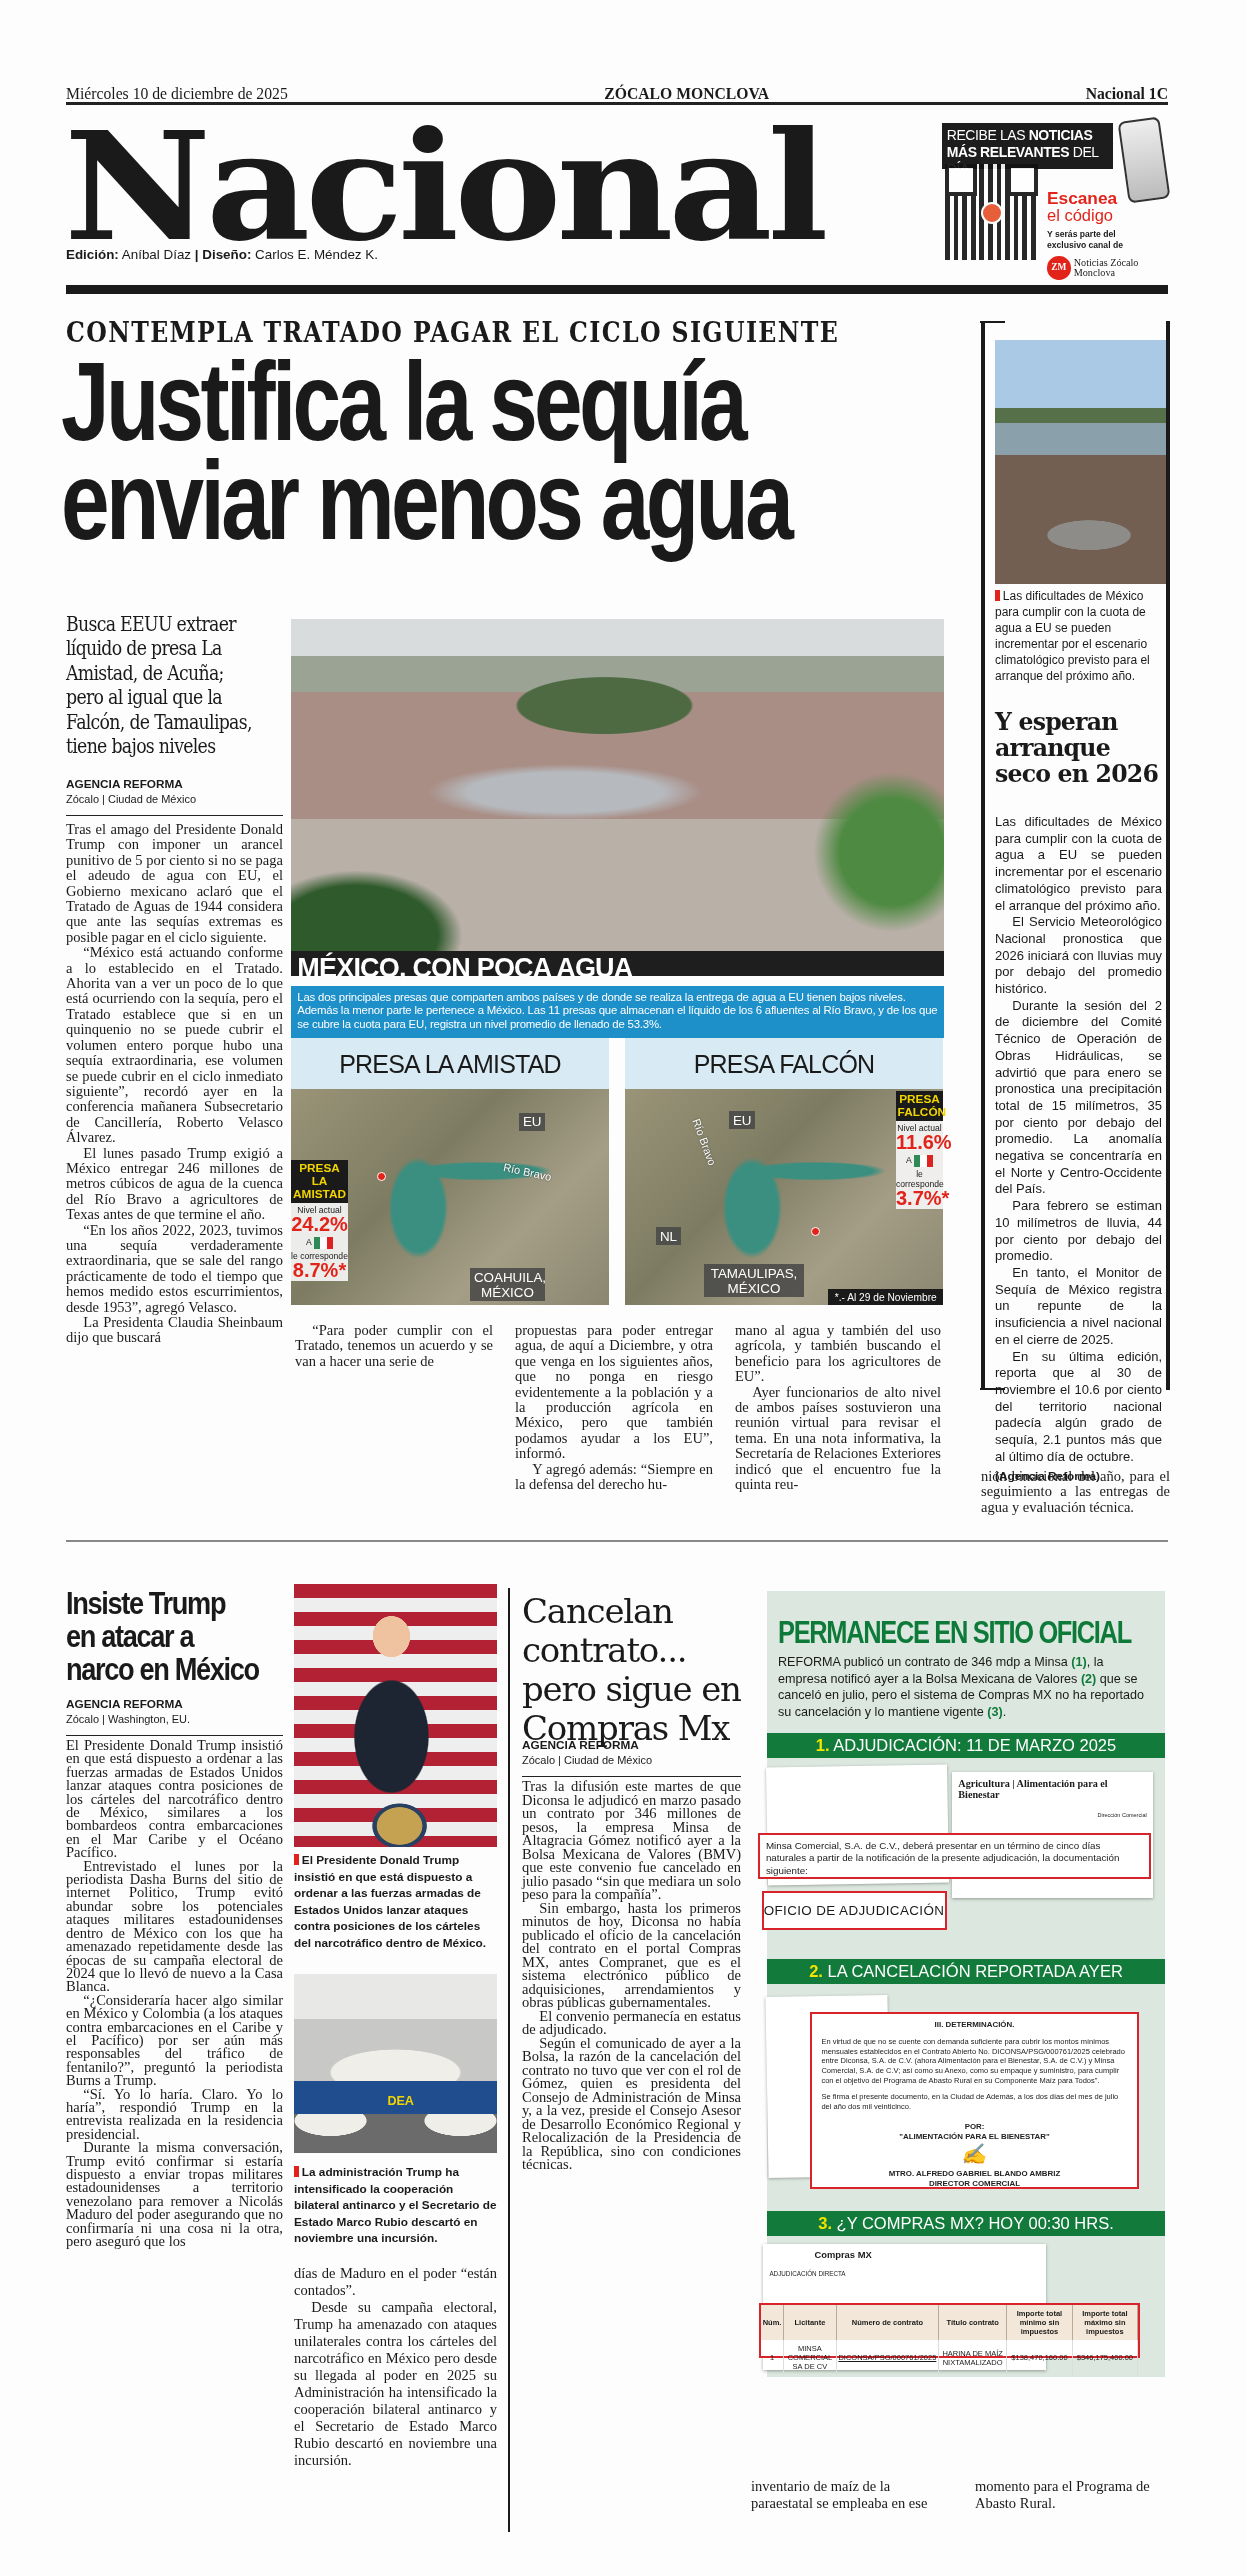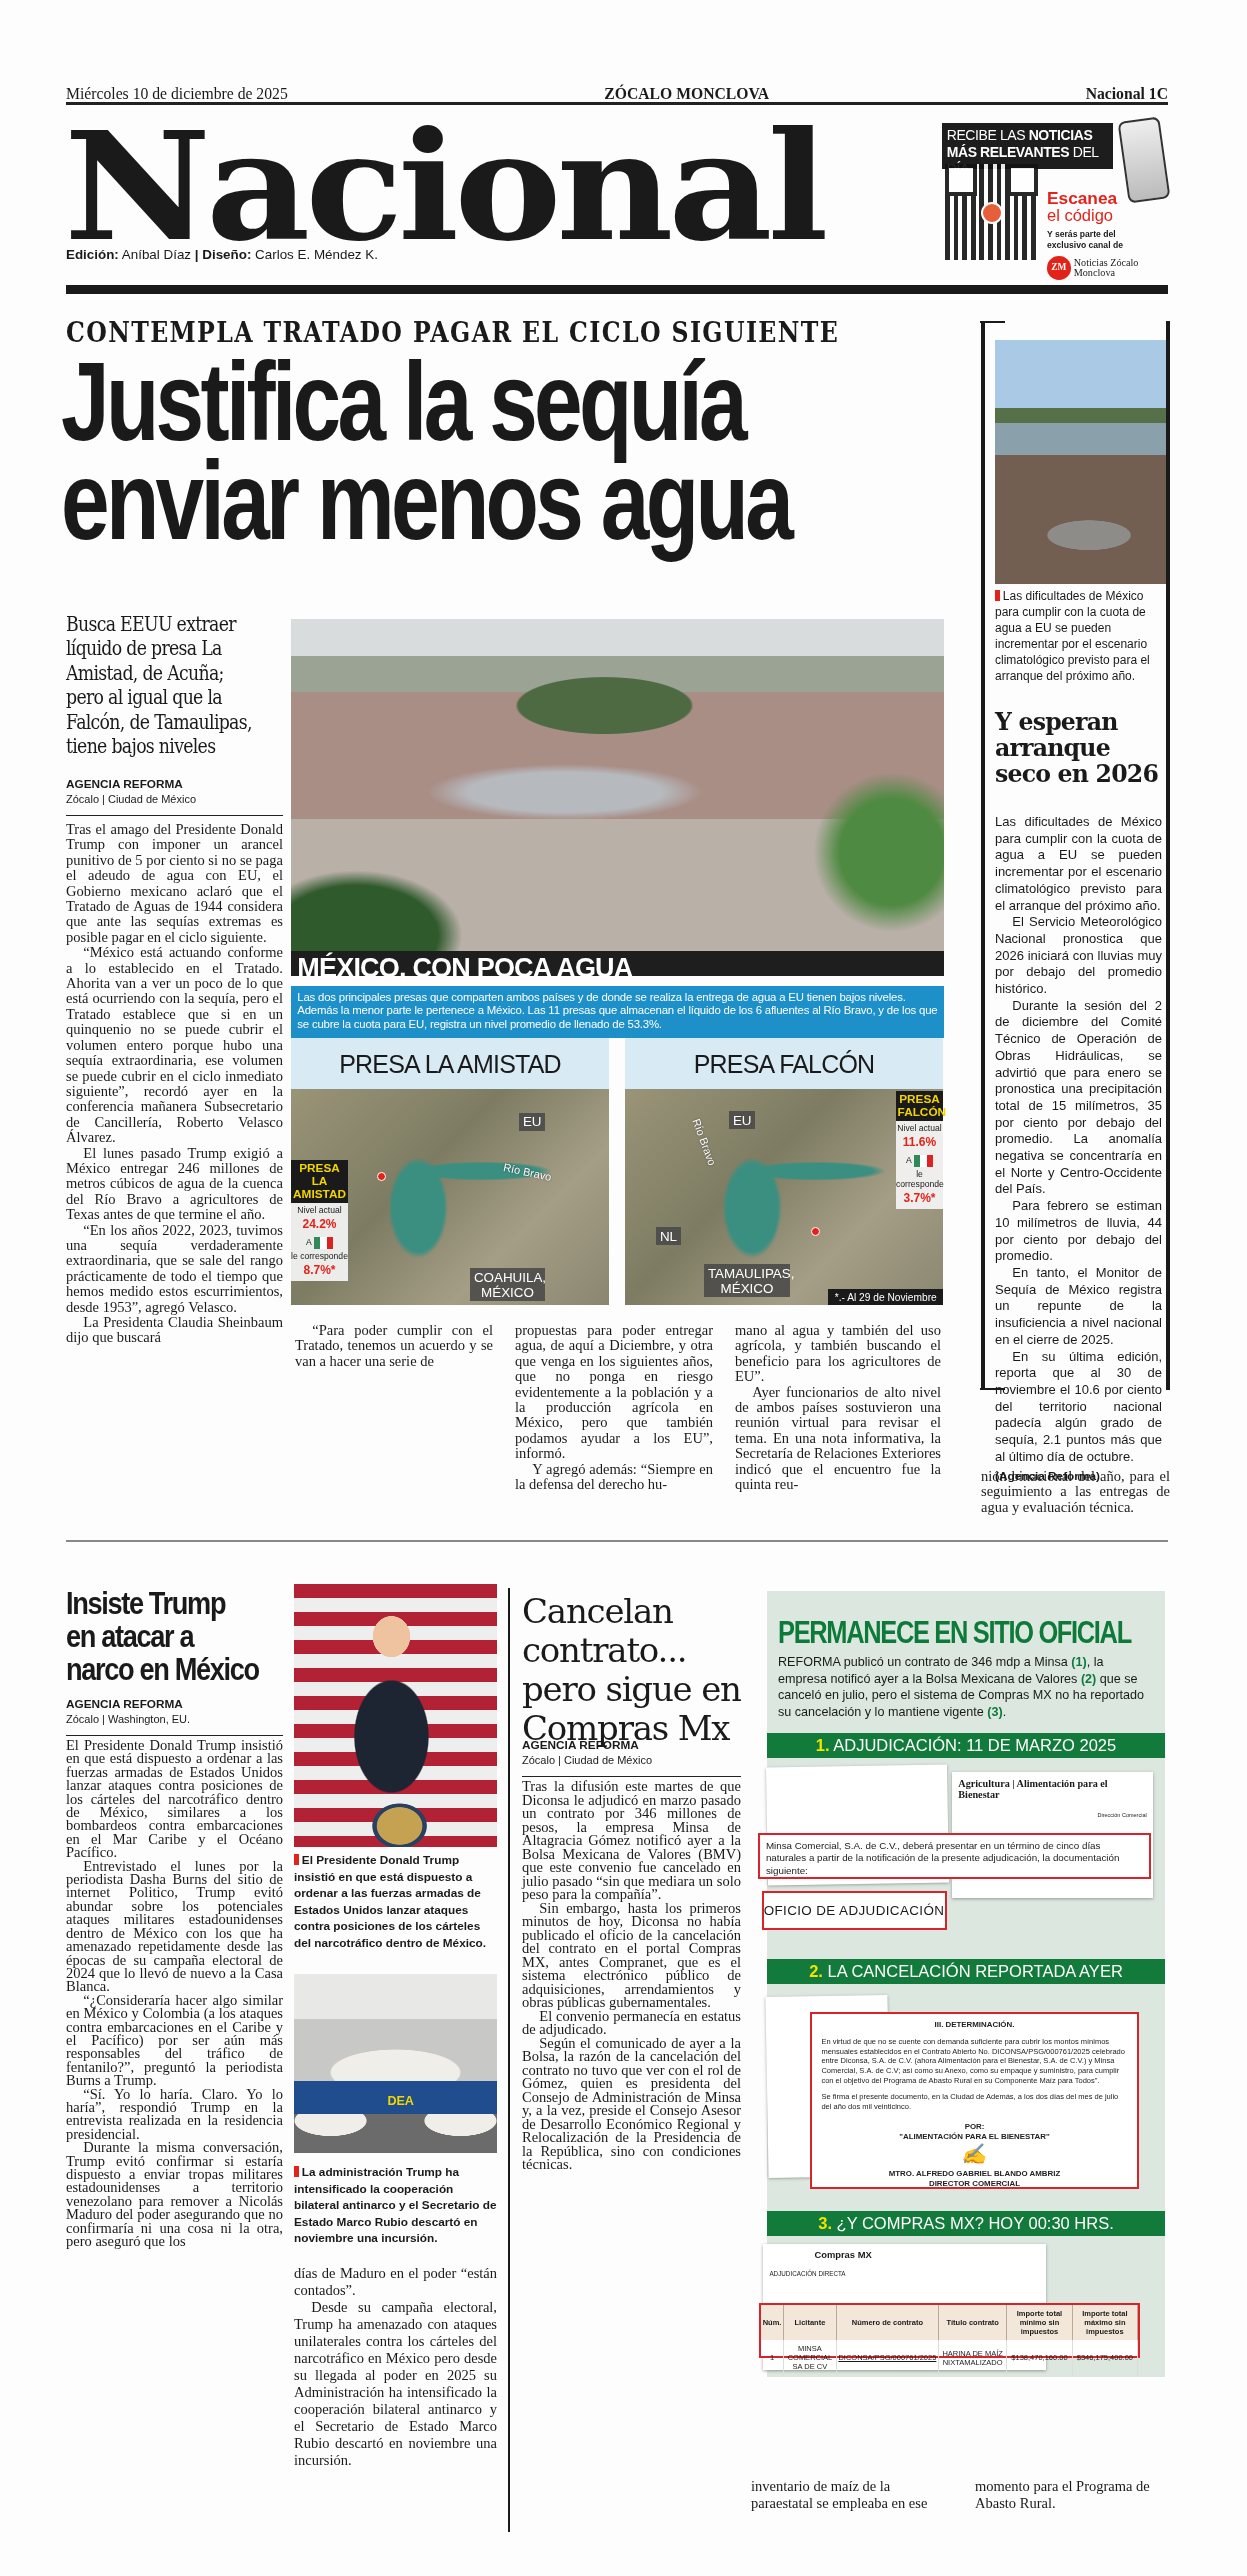--- a/index.html
+++ b/index.html
@@ -69,21 +69,21 @@
     background:
       radial-gradient(ellipse 18% 45% at 40% 55%, #3a8f80 0 45%, transparent 52%),
       radial-gradient(ellipse 40% 8% at 60% 38%, #3a8f80 0 45%, transparent 55%),
       linear-gradient(135deg, #9a9478, #7d7c62 40%, #a59e86 70%, #8a8670); }
   .map-label { position:absolute; background: rgba(70,70,70,.85); color:#fff; font-family:"Liberation Sans", sans-serif; font-size: 13.4px; padding: 1.6px 3.9px; line-height: 15px; text-align:center; }
   .map-river { position:absolute; color:#fff; font-family:"Liberation Sans", sans-serif; font-size: 11px; text-shadow: 0 0 1.6px #333; }
   .pin { position:absolute; width: 9.4px; height: 9.4px; border-radius: 50%; background: #e2231a; border: 1.6px solid #fff; }
   .stat-card { position:absolute; width: 57px; background: rgba(245,245,245,.92); text-align:center; font-family:"Liberation Sans", sans-serif; }
   .stat-card .name { background:#1a1a1a; color:#f2d500; font-weight:bold; font-size: 11.8px; line-height: 12.6px; padding: 2.4px 1.6px; }
   .stat-card .lbl { font-size: 8.6px; padding-top: 2.4px; }
-  .stat-card .val { color:#e2231a; font-weight:bold; font-size: 12px; line-height: 19.7px; }
+  .stat-card .val { color:#e2231a; font-weight:bold; font-size: 20px; line-height: 19.7px; }
   .stat-card .flag { display:inline-block; width: 19px; height: 11.8px; background: linear-gradient(90deg,#2e8b57 0 33%, #fff 33% 66%, #d22 66%); vertical-align: middle; margin-left: 2.4px; }
   .footnote { position:absolute; right: 0; bottom: 0; background:#1a1a1a; color:#fff; font-family:"Liberation Sans", sans-serif; font-size: 10.2px; padding: 2.4px 6.3px; }
 
   
   .side-box { top: 321px; left: 981px; width: 189px; height: 1069px; border-left: 4.7px solid #1a1a1a; border-right: 4.7px solid #1a1a1a; }
   .side-box::before, .side-box::after { content:""; position:absolute; left:-4.7px; width: 25px; height: 2.4px; background:#1a1a1a; }
   .side-box::before { top: 0; }
   .side-box::after { bottom: 0; }
   .side-photo { top: 340px; left: 995px; width: 171px; height: 244px;
     background:
@@ -219,21 +219,21 @@
     </div>
   </div>
 </div>
 
 <div class="abs presa" style="left:625px;">
   <div class="presa-title">PRESA FALCÓN</div>
   <div class="presa-map">
     <div class="map-label" style="left:104px; top:22px;">EU</div>
     <div class="map-river" style="left:55px; top:47px; transform:rotate(70deg);">Río Bravo</div>
     <div class="map-label" style="left:31px; top:138px;">NL</div>
-    <div class="map-label" style="left:79px; top:175px; width:86px;">TAMAULIPAS, MÉXICO</div>
+    <div class="map-label" style="left:79px; top:175px; width:100px;">TAMAULIPAS, MÉXICO</div>
     <div class="pin" style="left:186px; top:138px;"></div>
     <div class="stat-card" style="right:0; top:1.6px; width:47px;">
       <div class="name">PRESA FALCÓN</div>
       <div class="lbl">Nivel actual</div>
       <div class="val">11.6%</div>
       <div class="lbl"><span>A</span><span class="flag"></span></div>
       <div class="lbl">le corresponde</div>
       <div class="val">3.7%*</div>
     </div>
     <div class="footnote">*.- Al 29 de Noviembre</div>

